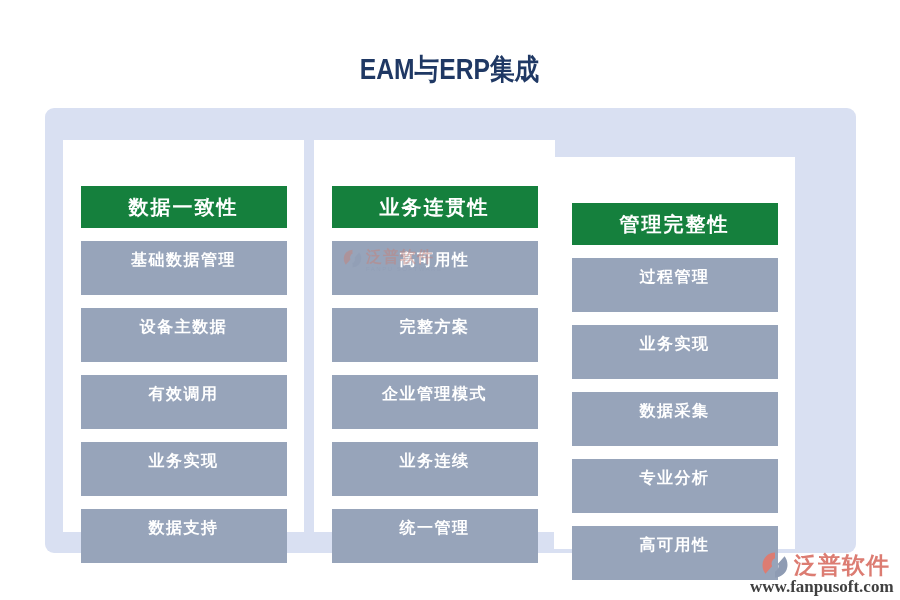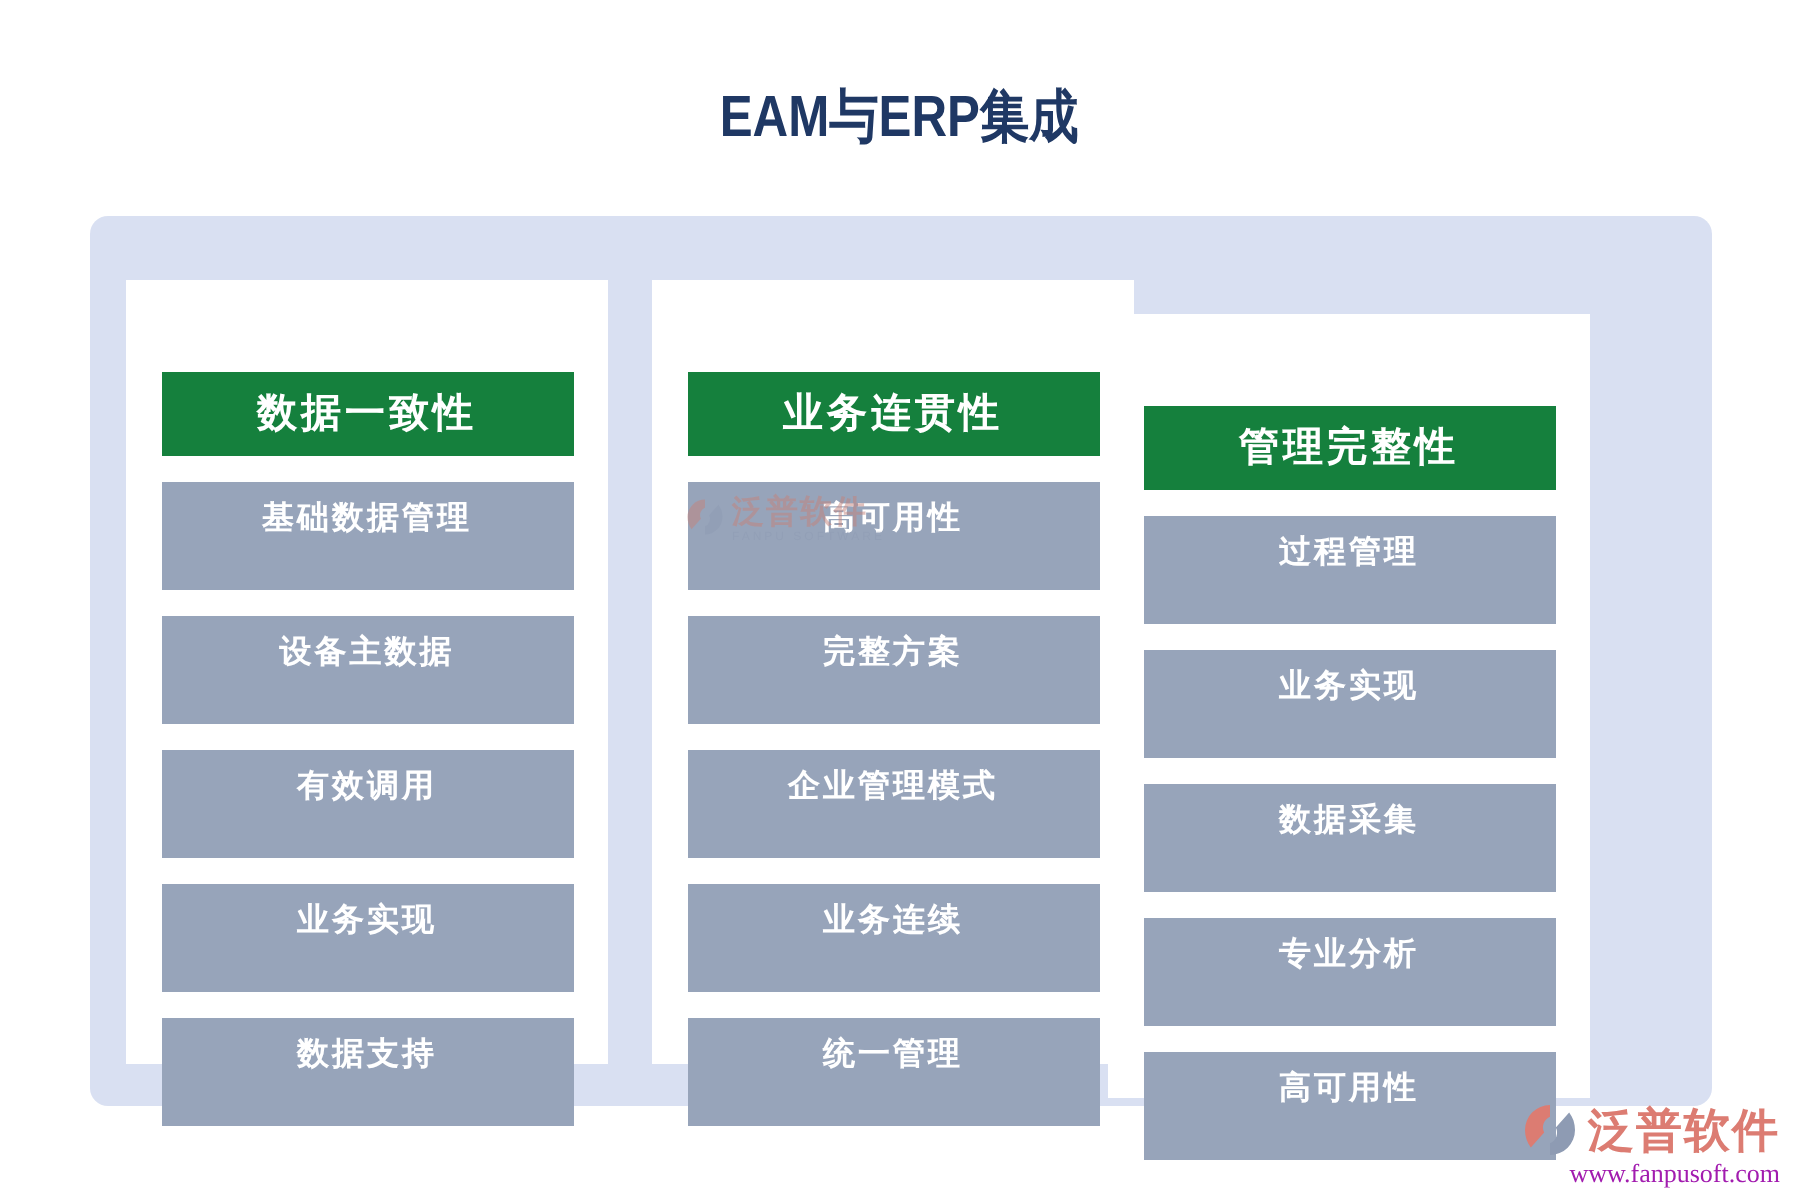--- a/index.html
+++ b/index.html
@@ -11,21 +11,21 @@
     overflow: hidden;
     font-family: "Liberation Sans", sans-serif;
   }
   .stage {
     position: relative;
     width: 900px;
     height: 600px;
   }
   .page-title {
     position: absolute;
-    top: 42px;
+    top: 52px;
     left: 0;
     width: 900px;
     text-align: center;
     font-size: 29px;
     font-weight: bold;
     color: #1F3864;
     line-height: 34px;
   }
   .page-title .squeeze {
     display: inline-block;
@@ -43,21 +43,21 @@
     border-radius: 9px;
   }
   .card {
     position: absolute;
     top: 140px;
     width: 241px;
     height: 392px;
     background: #ffffff;
   }
   .card.c0 { left: 63px; }
-  .card.c1 { left: 326px; }
+  .card.c1 { left: 314px; }
   .card.c2 { left: 554px; margin-top: 17px; }
   .col-header {
     width: 206px;
     height: 42px;
     line-height: 42px;
     margin: 46px auto 13px auto;
     background: #15803d;
     color: #ffffff;
     font-size: 20px;
     font-weight: bold;
@@ -122,24 +122,25 @@
   .footer-row .fl-icon svg { display: block; }
   .fl-brand {
     font-size: 23px;
     font-weight: bold;
     color: #DC7C72;
     letter-spacing: 1px;
     line-height: 28px;
   }
   .fl-url {
     font-family: "Liberation Serif", serif;
-    font-size: 13px;
-    color: #a21caf;
+    font-size: 17px;
+    color: #404040;
     line-height: 14px;
     margin-top: 0px;
+    font-weight: bold;
   }
 </style>
 </head>
 <body>
 
 <div class="stage">
 
   <div class="page-title">
     <span class="squeeze">EAM与ERP集成</span>
   </div>

